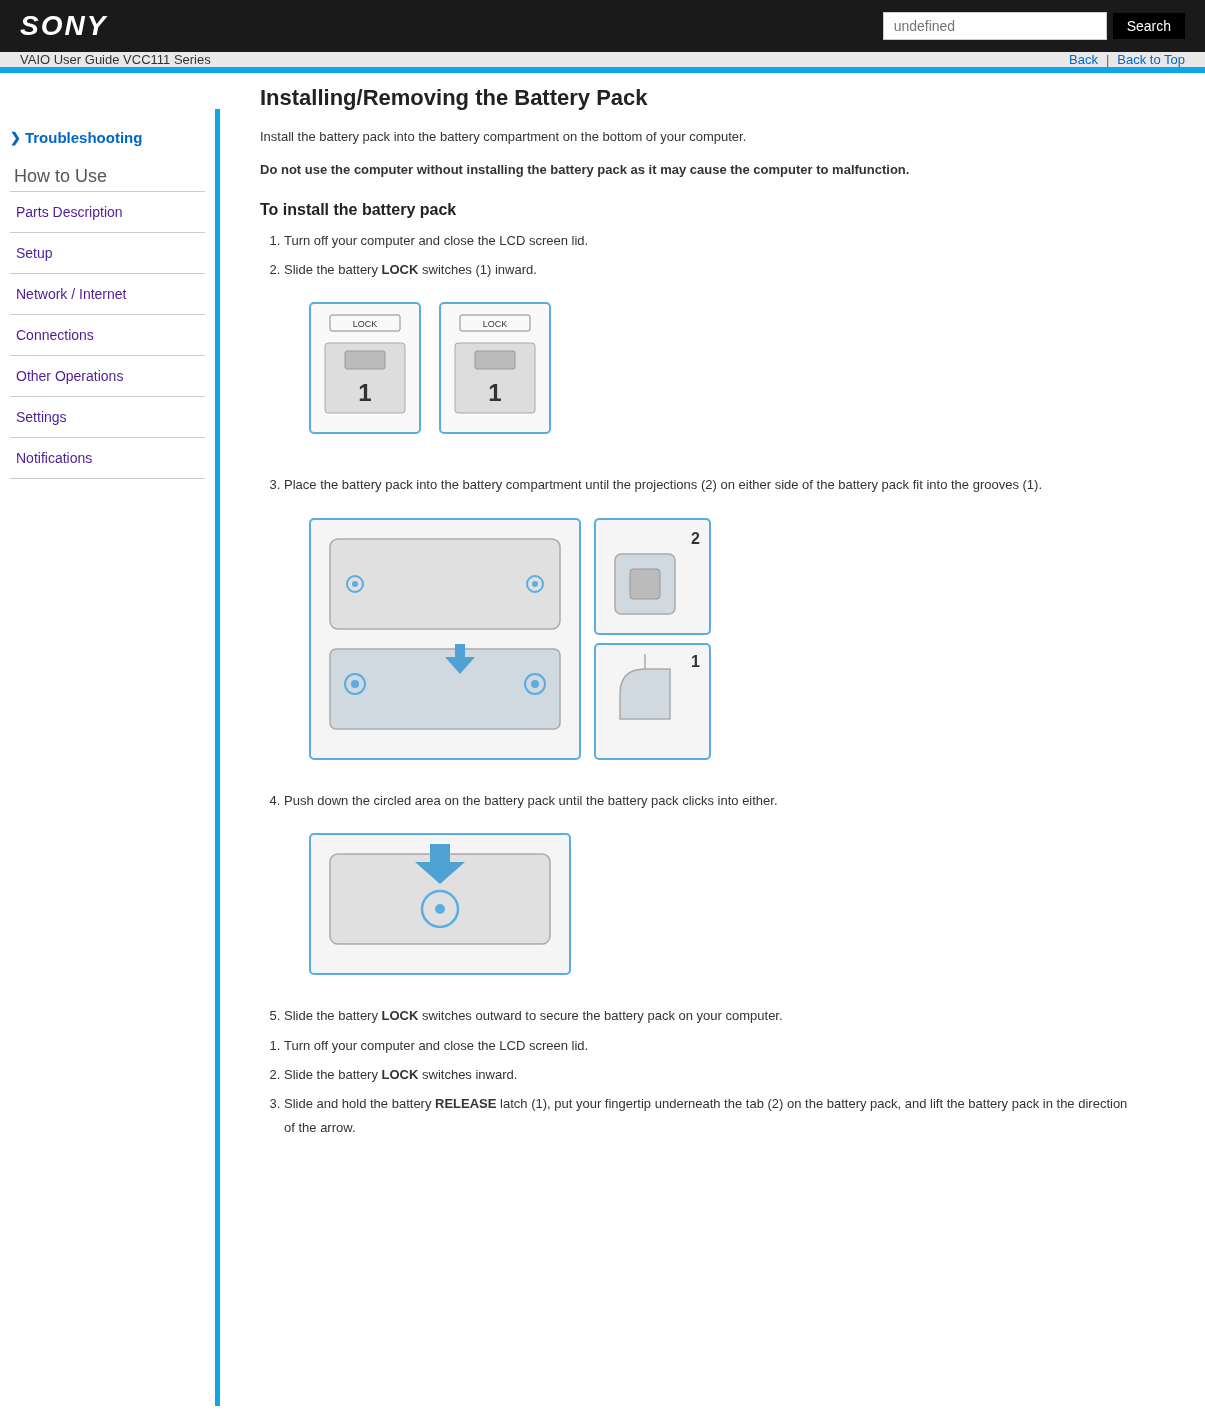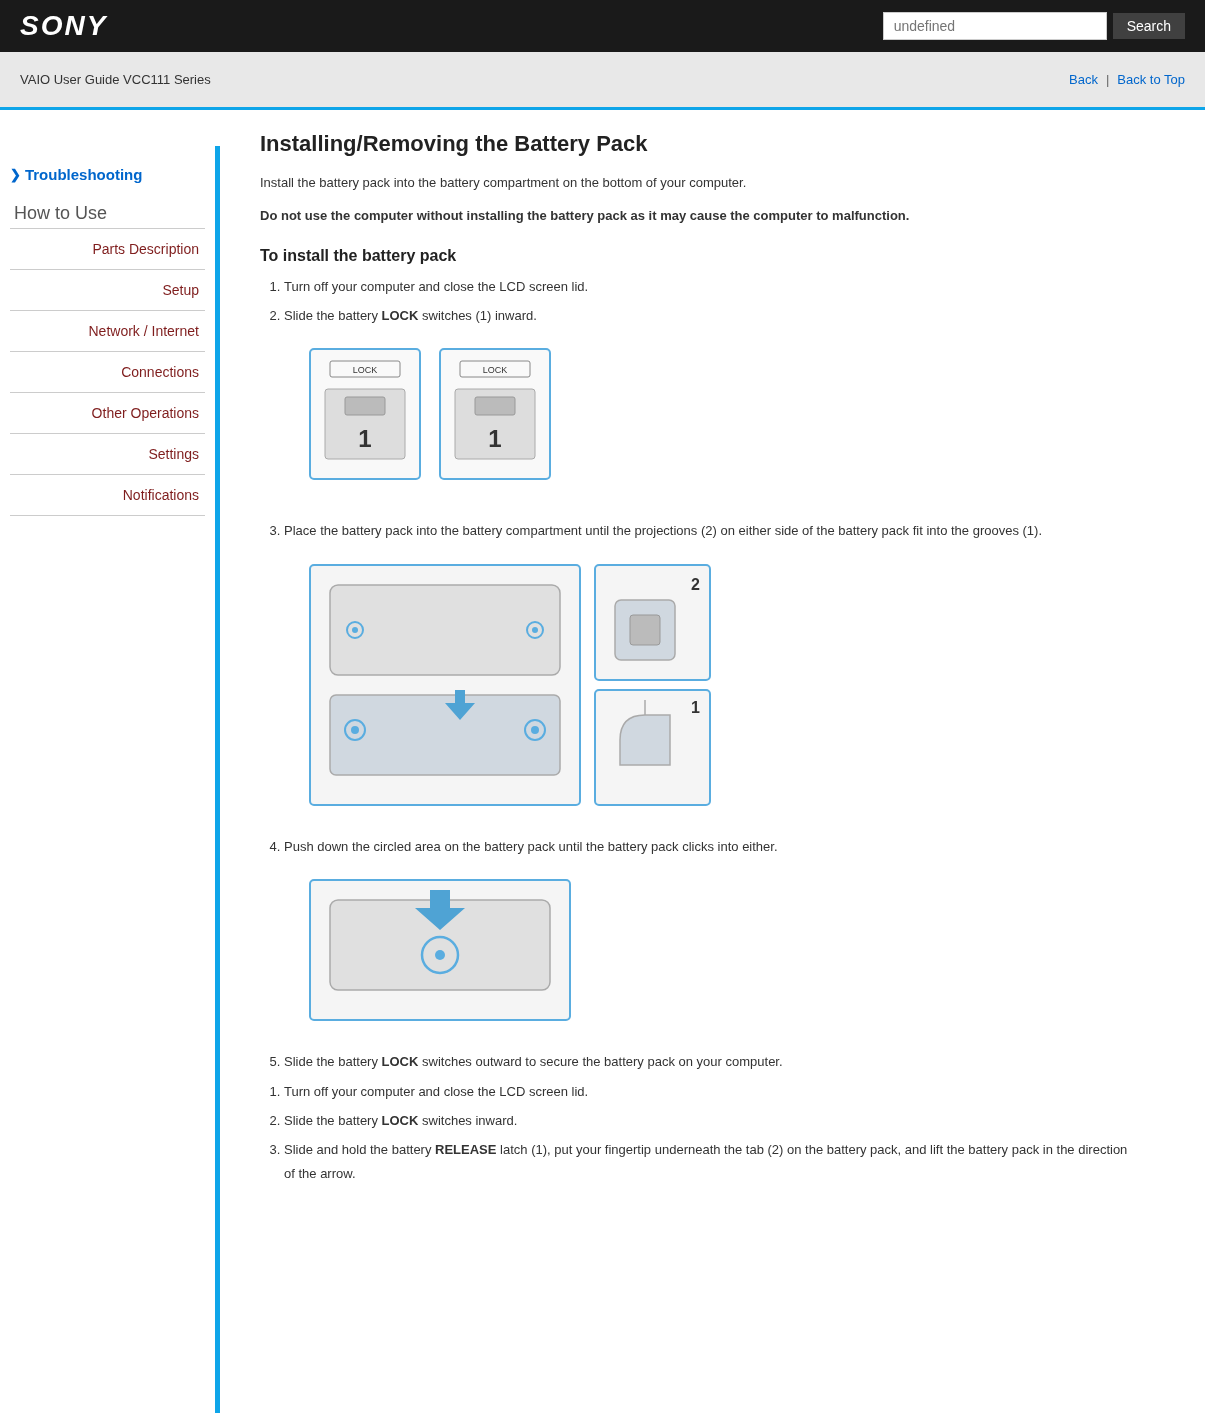--- a/index.html
+++ b/index.html
@@ -28,35 +28,35 @@
     .search-input {
       padding: 5px 10px;
       width: 224px;
       border: 1px solid #ccc;
       font-size: 14px;
       background: #fff;
       color: #999;
     }
     .search-button {
       padding: 5px 14px;
-      background: #404040;
+      background: #000000;
       color: #fff;
       border: none;
       cursor: pointer;
       font-size: 14px;
     }
 
     
     .nav-bar {
       background: #e8e8e8;
-      padding: 20px 20px;
+      padding: 0 20px;
       display: flex;
       align-items: center;
       justify-content: space-between;
-      border-bottom: 3px solid #0ea5e9;
+      border-bottom: 6px solid #0ea5e9;
     }
     .breadcrumb-text {
       font-size: 13px;
       color: #333;
     }
     .nav-links {
       display: flex;
       gap: 8px;
       font-size: 13px;
     }
@@ -105,30 +105,29 @@
     .sidebar-nav {
       list-style: none;
       border-top: 1px solid #ccc;
     }
     .sidebar-nav li {
       border-bottom: 1px solid #ccc;
     }
     .sidebar-nav li a {
       display: block;
       padding: 12px 6px;
-      color: #7f1d1d;
+      color: #4c1d95;
       text-decoration: none;
       font-size: 14px;
-      text-align: right;
     }
 
     
     .content {
       flex: 1;
-      padding: 21px 40px;
+      padding: 12px 40px;
       max-width: 960px;
     }
     .content h1 {
       font-size: 22px;
       font-weight: bold;
       margin-bottom: 16px;
       color: #222;
     }
     .content p {
       font-size: 13px;

